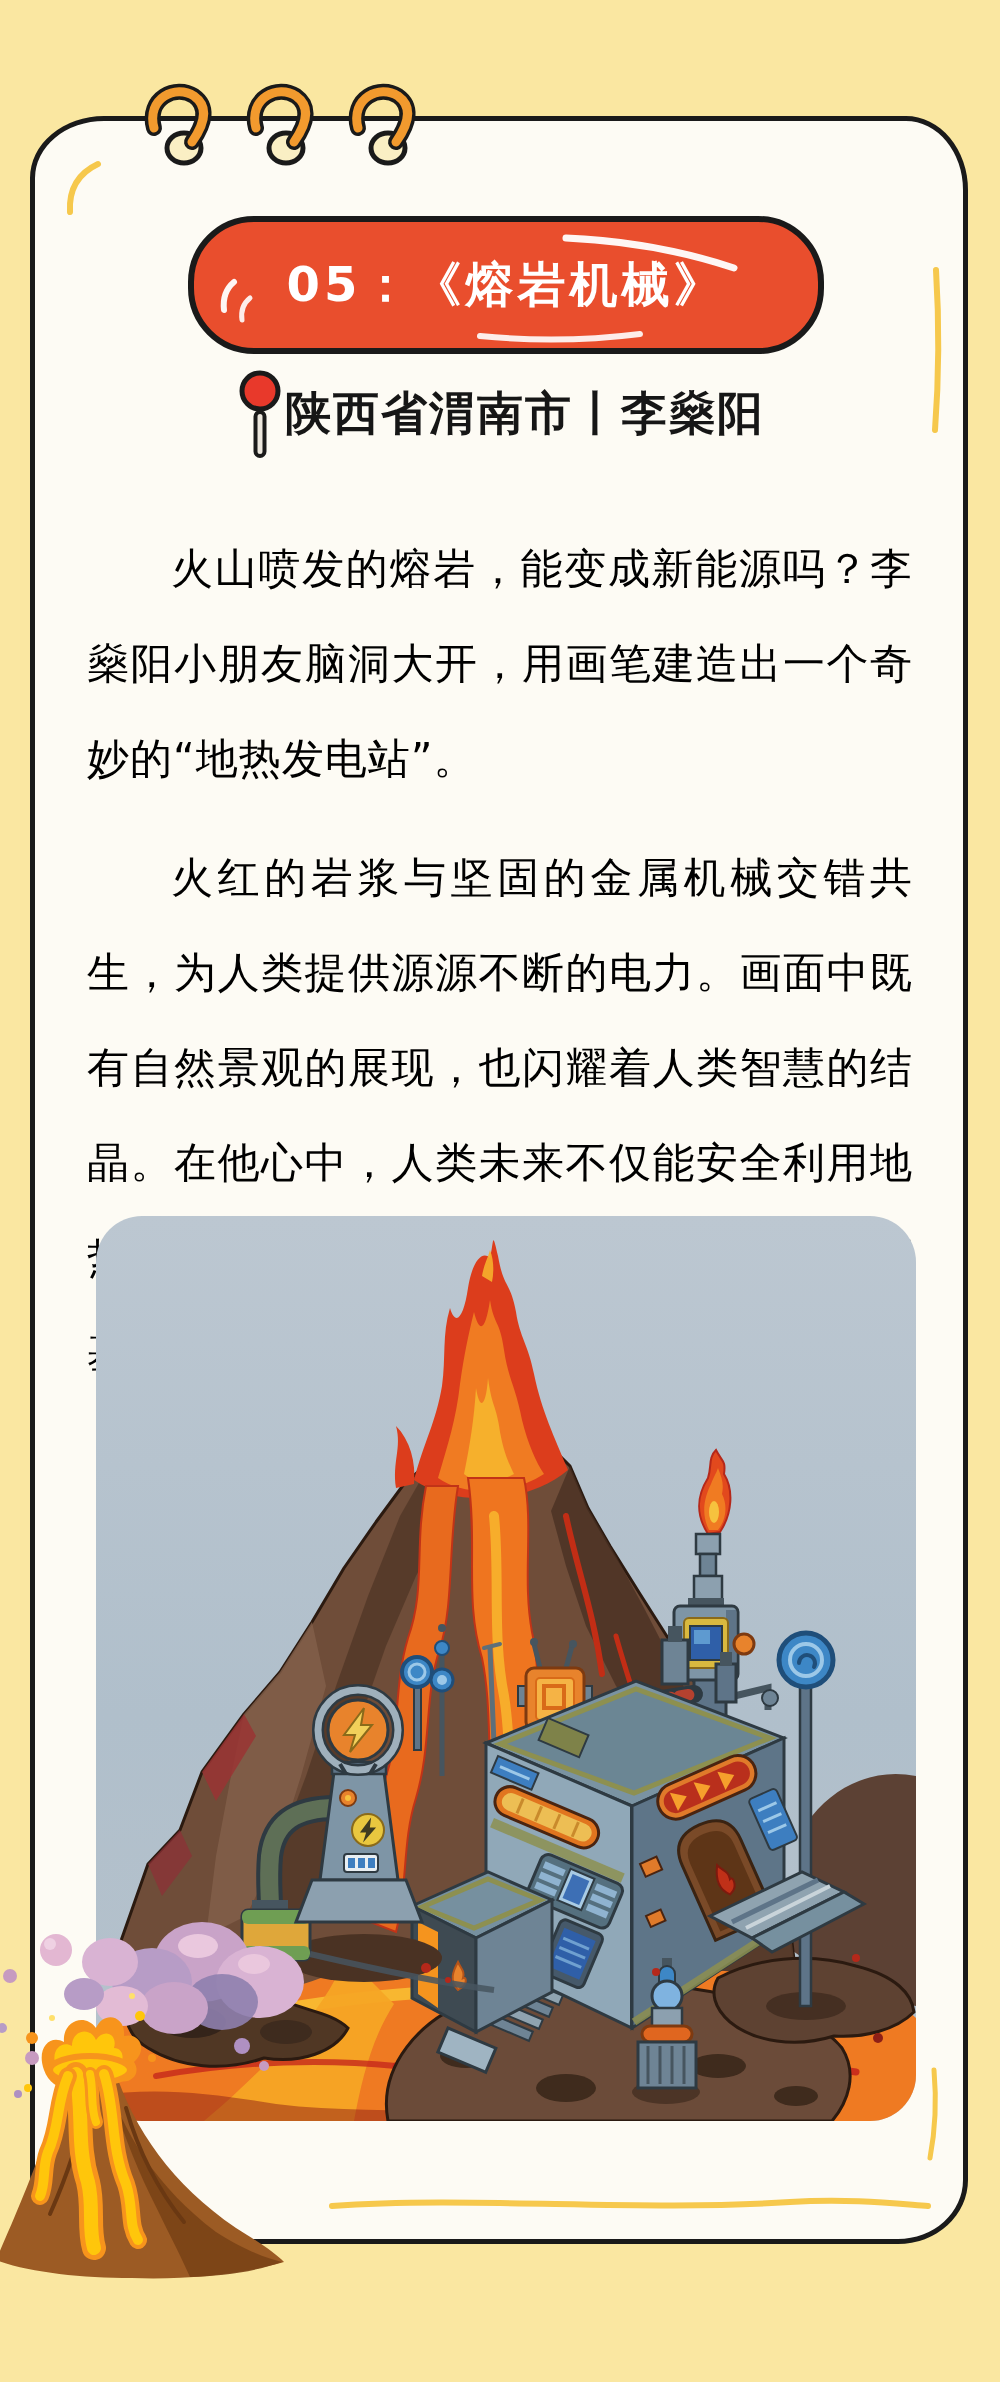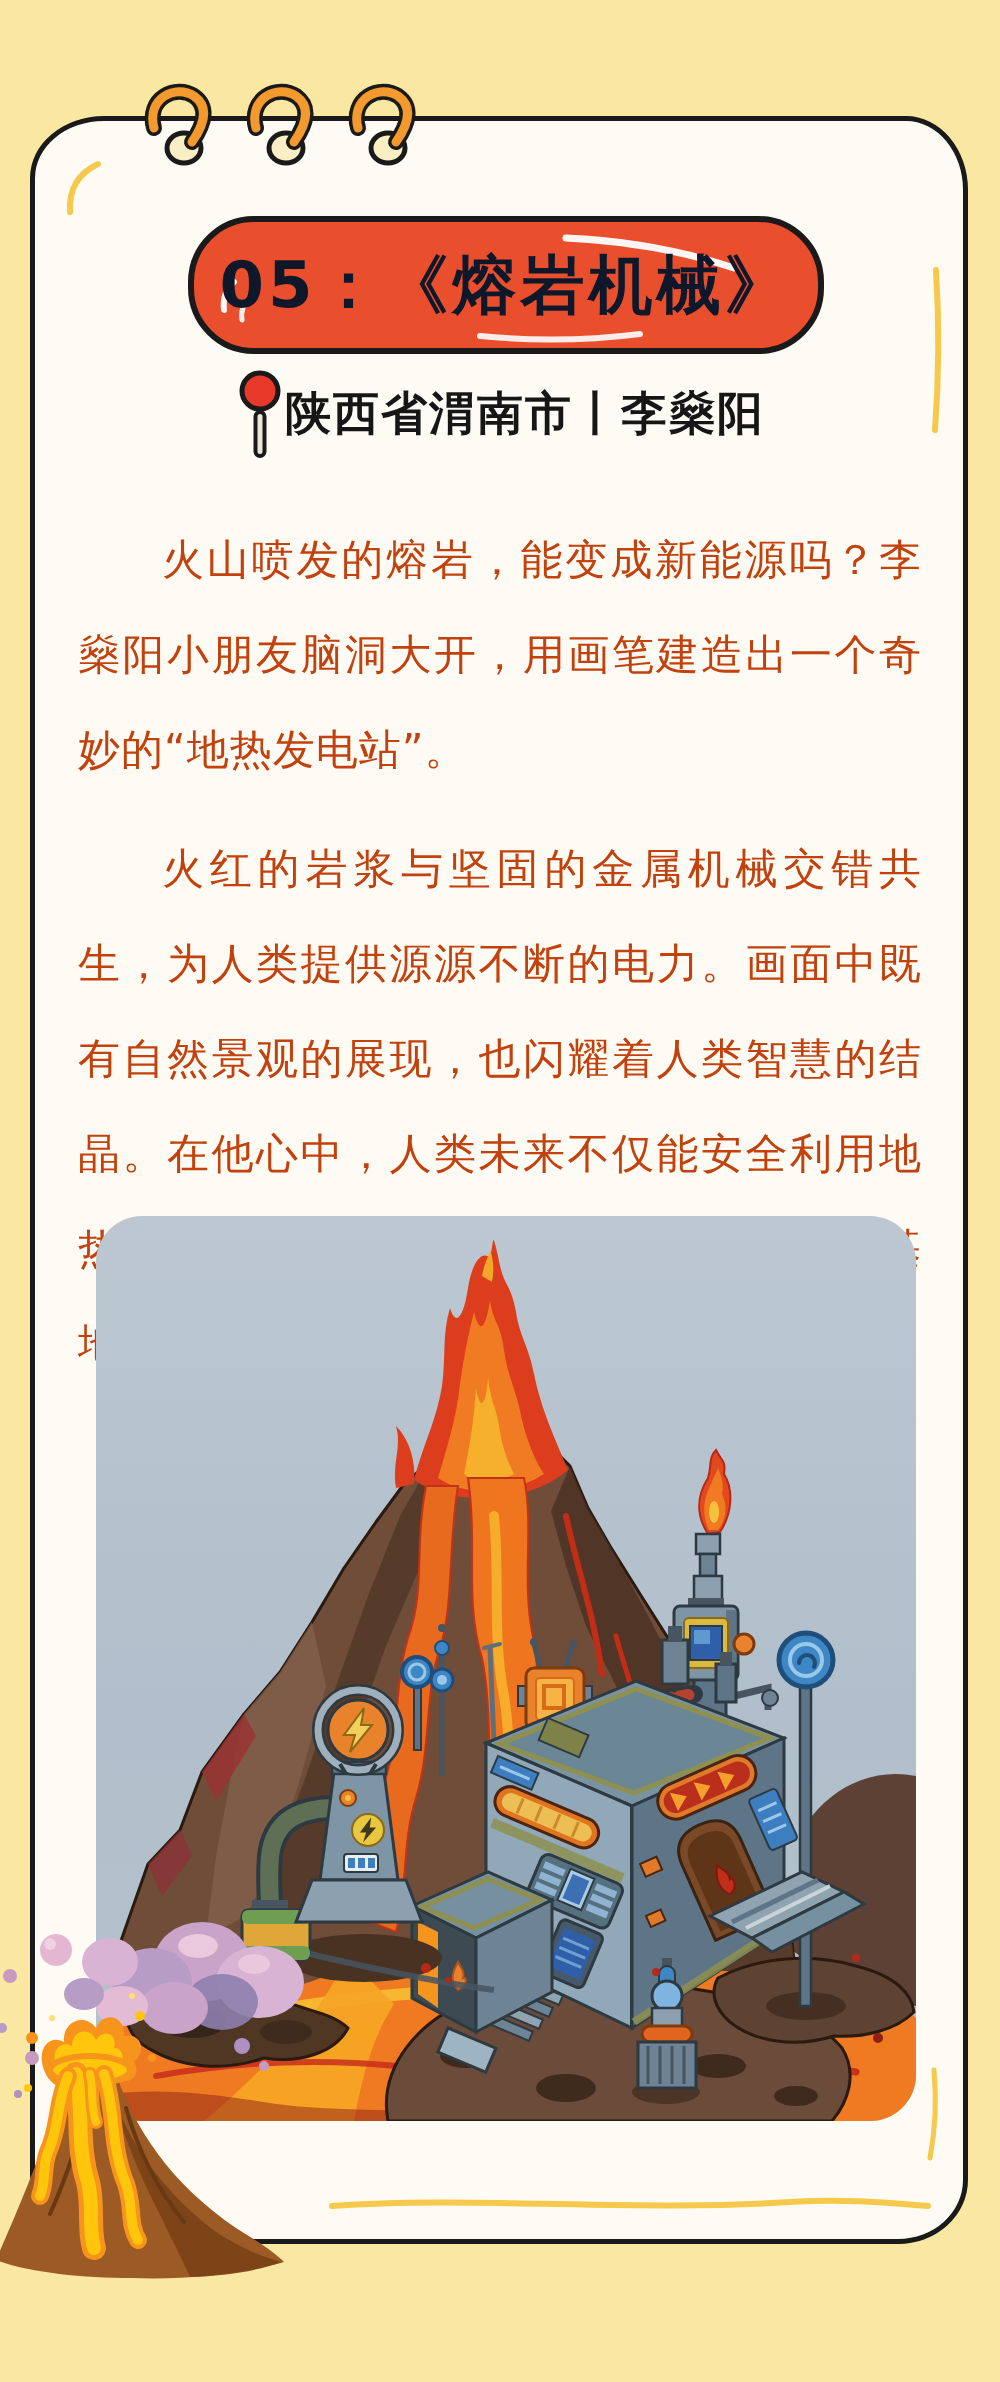--- a/index.html
+++ b/index.html
@@ -7,26 +7,26 @@
         font-family:"DejaVu Sans","Liberation Sans",sans-serif;}
   .card{position:absolute;left:30px;top:116px;width:928px;height:2118px;background:#FDFBF4;
         border:5px solid #1A1A1A;border-radius:74px 62px 70px 66px / 62px 74px 64px 70px;z-index:1;}
   .accents{position:absolute;left:0;top:0;width:1000px;height:2382px;z-index:4;pointer-events:none;}
   .rings{position:absolute;left:142px;top:82px;width:320px;height:92px;z-index:5;display:flex;gap:28px;}
   .ring{width:74px;height:86px;}
   .title-pill{position:absolute;left:50%;margin-left:-312px;top:216px;width:624px;height:126px;
         background:#E94E2D;border:6px solid #1A1A1A;border-radius:66px;z-index:3;
         display:flex;align-items:center;justify-content:center;}
   .title-pill .hl{position:absolute;left:0;top:0;width:100%;height:100%;}
-  .title-text{position:relative;color:#0f172a;font-size:64px;font-weight:bold;letter-spacing:4px;z-index:2;}
+  .title-text{position:relative;color:#ffffff;font-size:48px;font-weight:bold;letter-spacing:4px;z-index:2;}
   .byline{position:absolute;left:0;top:366px;width:1000px;display:flex;align-items:center;
         justify-content:center;z-index:3;}
   .byline-text{font-size:46px;font-weight:bold;color:#161616;letter-spacing:2px;}
   .paragraphs{position:absolute;left:70px;top:504px;width:860px;z-index:3;}
-  .paragraphs p{margin:8px;font-size:42px;line-height:95px;color:#c2410c;text-align:justify;
+  .paragraphs p{margin:17px;font-size:42px;line-height:95px;color:#000000;text-align:justify;
         text-indent:2em;letter-spacing:1px;}
   .paragraphs p + p{margin-top:24px;}
   .artwork{position:absolute;left:96px;top:1216px;width:820px;height:905px;border-radius:46px;
         overflow:hidden;z-index:3;}
   .clipart{position:absolute;left:-8px;top:1898px;width:322px;height:384px;z-index:6;}
 </style>
 </head>
 <body>
 
 <div class="page">

